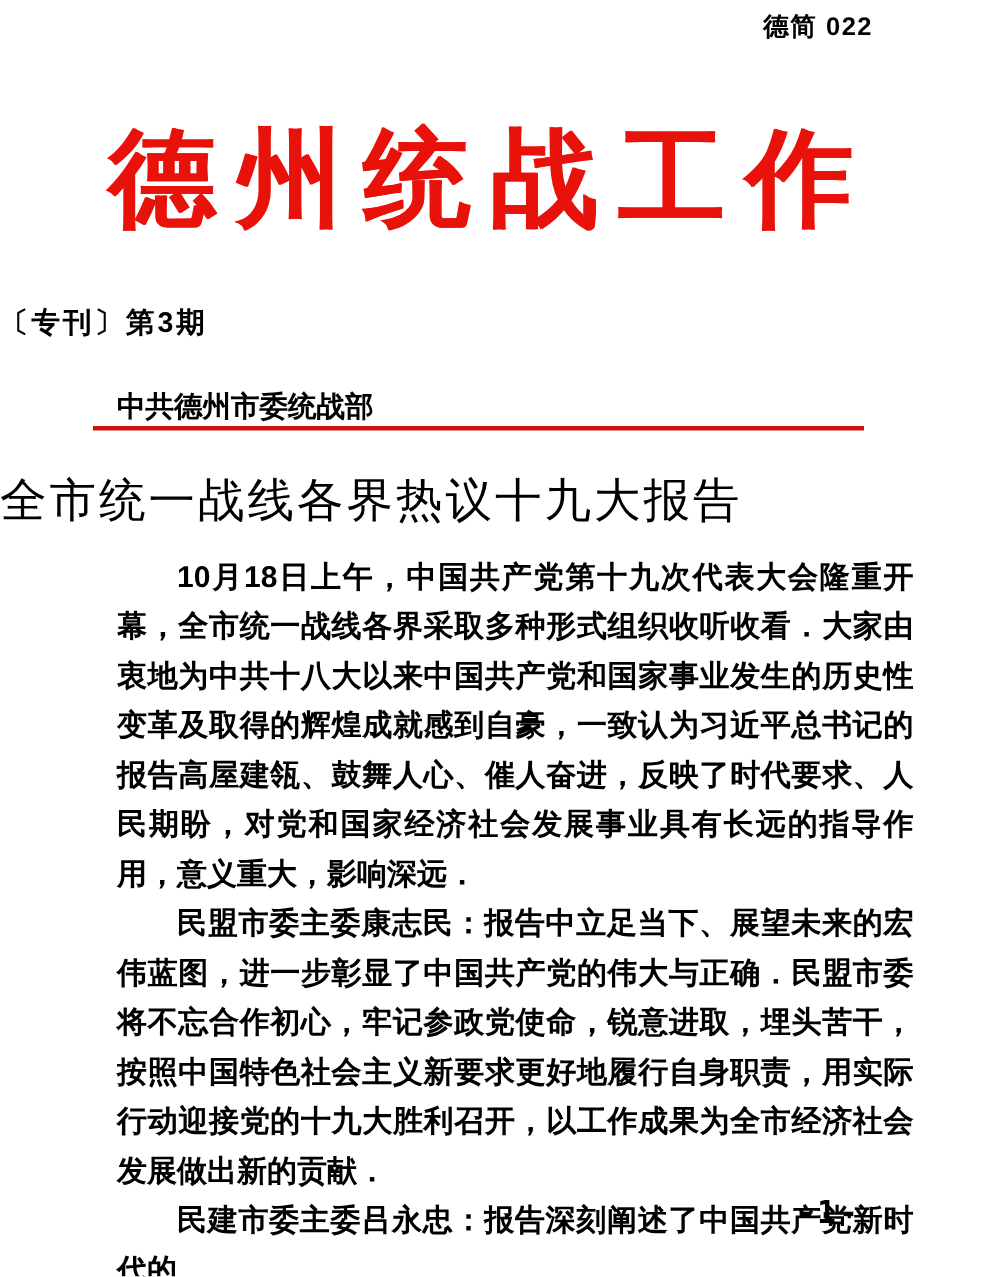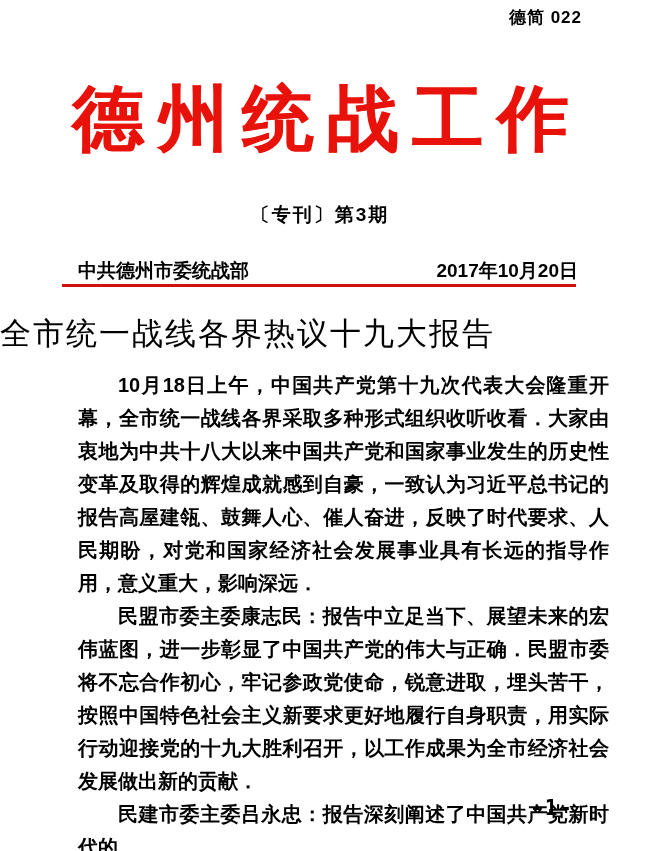--- a/index.html
+++ b/index.html
@@ -38,21 +38,20 @@
     white-space: nowrap;
     text-shadow: 1px 0 0 var(--brand-red, #e8120b);
     font-family: "DejaVu Sans", sans-serif;
   }
 
   .issue-label {
     position: absolute;
     top: 202px;
     left: 0;
     right: 0;
-    text-align: center;
     font-size: 19px;
     font-weight: bold;
     letter-spacing: 2px;
   }
 
   .publisher-row {
     position: absolute;
     top: 258px;
     left: 78px;
     right: 62px;
@@ -115,21 +114,20 @@
 <div class="page">
 
   <div class="doc-number">德简 022</div>
 
   <div class="masthead">德州统战工作</div>
 
   <div class="issue-label">〔专刊〕第3期</div>
 
   <div class="publisher-row">
     <span>中共德州市委统战部</span>
-    <span>2017年10月20日</span>
   </div>
 
   <div class="red-rule"></div>
 
   <div class="article-title">全市统一战线各界热议十九大报告</div>
 
   <div class="article-body">
     <p>10月18日上午，中国共产党第十九次代表大会隆重开幕，全市统一战线各界采取多种形式组织收听收看．大家由衷地为中共十八大以来中国共产党和国家事业发生的历史性变革及取得的辉煌成就感到自豪，一致认为习近平总书记的报告高屋建瓴、鼓舞人心、催人奋进，反映了时代要求、人民期盼，对党和国家经济社会发展事业具有长远的指导作用，意义重大，影响深远．</p>
     <p>民盟市委主委康志民：报告中立足当下、展望未来的宏伟蓝图，进一步彰显了中国共产党的伟大与正确．民盟市委将不忘合作初心，牢记参政党使命，锐意进取，埋头苦干，按照中国特色社会主义新要求更好地履行自身职责，用实际行动迎接党的十九大胜利召开，以工作成果为全市经济社会发展做出新的贡献．</p>
     <p>民建市委主委吕永忠：报告深刻阐述了中国共产党新时代的</p>

